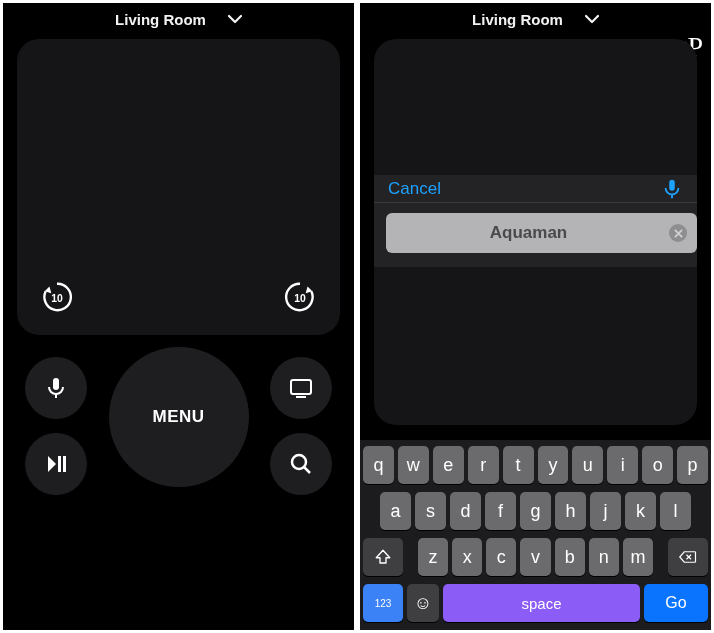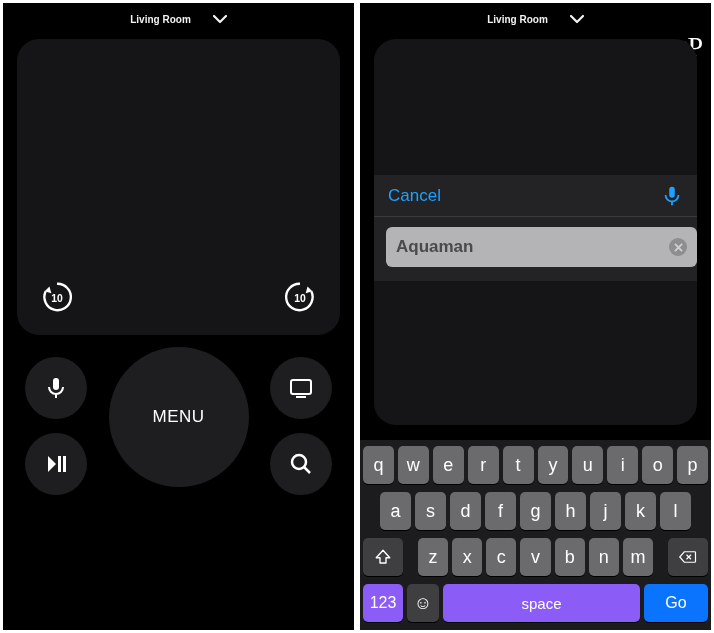--- a/index.html
+++ b/index.html
@@ -21,21 +21,21 @@
     overflow: hidden;
   }
   
   .hdr {
     height: 32px;
     display: flex;
     align-items: center;
     justify-content: center;
     color: #f2f2f2;
     font-weight: 700;
-    font-size: 10px;
+    font-size: 15px;
     gap: 22px;
   }
   .chevron-down {
     width: 14px; height: 10px;
   }
   .chevron-down svg { display:block; }
   .gp {
     position: absolute;
     top: 28px; right: 8px;
     color: #fff;
@@ -71,39 +71,40 @@
     background: #1e1e20;
     border-radius: 50%;
     display:flex; align-items:center; justify-content:center;
     color:#fff;
   }
   .mic   { width:62px; height:62px; top: 22px; left: 22px; }
   .play  { width:62px; height:62px; top: 98px; left: 22px; }
   .tv    { width:62px; height:62px; top: 22px; right: 22px; }
   .srch  { width:62px; height:62px; top: 98px; right: 22px; }
   .menu  { width:140px; height:140px; top: 12px; left: 50%; transform:translateX(-50%);
-           font-weight:400; font-size:17px; letter-spacing:0.5px; }
+           font-weight:700; font-size:17px; letter-spacing:0.5px; }
   .roundbtn svg { width:24px; height:24px; }
   
   .input-group {
     position:absolute;
     left:0; right:0; top:136px;
   }
   .input-top {
-    height:42px;
+    height:28px;
     display:flex; align-items:center;
     padding:0 14px;
     background:#232325;
     border-bottom:1px solid #3a3a3c;
   }
   .cancel { color:#1ea1ff; font-size:17px; flex:1; }
   .micblue { width:22px; height:22px; color:#1ea1ff; }
   .input-bottom {
     padding:10px 0 14px 12px;
     background:#232325;
+    text-align:center;
   }
   .textfield {
     background:#b4b4b6;
     border-radius:6px;
     height:40px;
     display:flex; align-items:center;
     padding:0 10px;
     gap:8px;
   }
   .textfield .val { flex:1; color:#4a4a4c; font-size:17px; font-weight:600;}
@@ -123,21 +124,21 @@
     background:#6b6b6d;
     border-radius:5px;
     display:flex; align-items:center; justify-content:center;
     color:#fff; font-size:18px;
     box-shadow: 0 1px 0 #000;
   }
   .key.sys { background:#3f3f41; }
   .row2 { padding:0 17px; }
   .row3 .shift, .row3 .del { flex:0 0 40px; background:#3f3f41;}
   .row3 .gap { flex:0 0 7px; background:none; box-shadow:none;}
-  .row4 .k123 { flex:0 0 40px; background:#8b5cf6; font-size:16px;}
+  .row4 .k123 { flex:0 0 40px; background:#3b82f6; font-size:10px;}
   .row4 .emoji{ flex:0 0 32px; background:#3f3f41; font-size:18px;}
   .row4 .space{ flex:1 1 auto; background:#8b5cf6; font-size:15px;}
   .row4 .go   { flex:0 0 64px; background:#0b74ff; font-size:16px; font-weight:400;}
 </style>
 </head>
 <body>
 
 <div class="panel left">
   <div class="hdr">
     <span>Living Room</span>

